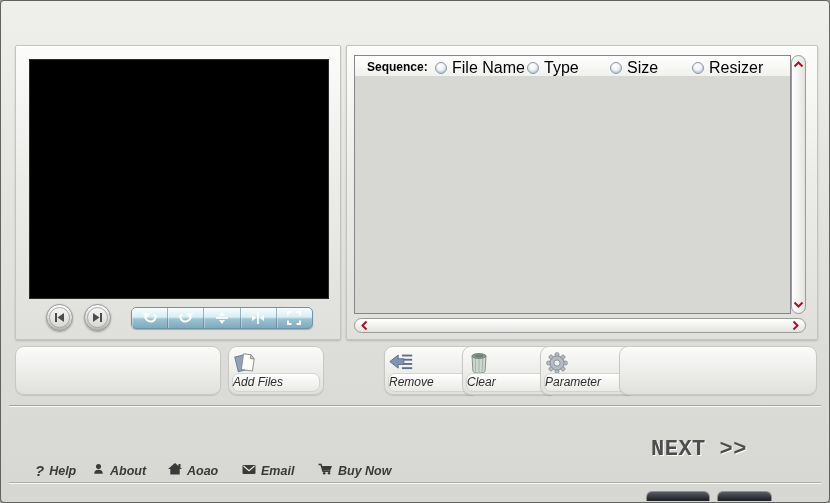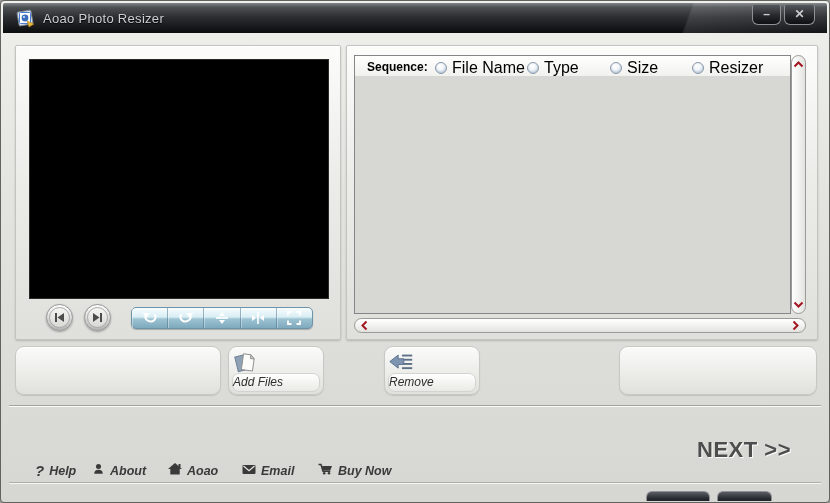--- a/index.html
+++ b/index.html
@@ -113,50 +113,36 @@
   .divider{position:absolute;left:8px;right:8px;top:404px;height:1px;background:#a2a29e;box-shadow:0 1px 0 #fbfbf9;}
   .bottom-line{position:absolute;left:8px;right:8px;top:481px;height:1px;background:#adada9;box-shadow:0 1px 0 #f6f6f3;}
   .footer-link{
     position:absolute;top:461px;height:17px;display:flex;align-items:center;gap:5px;
     font-style:italic;font-weight:bold;font-size:12.5px;color:#3a3a3a;cursor:default;
   }
   .link-help{left:34px;} .link-about{left:91px;} .link-home{left:167px;}
   .link-email{left:241px;} .link-buynow{left:317px;}
   .help-glyph{font-size:15px;font-weight:bold;font-style:italic;line-height:13px;}
   .next-btn{
-    position:absolute;left:650px;top:436px;width:140px;height:28px;text-align:right;
-    font-family:Liberation Sans, sans-serif;font-weight:bold;font-size:22px;color:#4d4d4d;
+    position:absolute;left:650px;top:436px;width:140px;height:28px;text-align:left;
+    font-family:Liberation Mono, monospace;font-weight:bold;font-size:22px;color:#4d4d4d;
     letter-spacing:.5px;text-shadow:1px 1px 0 rgba(255,255,255,.95);cursor:default;
   }
   .foot{
     position:absolute;bottom:1px;height:10px;box-sizing:border-box;
     background:linear-gradient(180deg,#5a5e64 0%,#23262b 80%);
     border:1px solid #8f9095;border-bottom:none;border-radius:6px 6px 0 0;
   }
   .foot-1{left:645px;width:64px;} .foot-2{left:716px;width:55px;}
 </style>
 </head>
 <body>
 
 <div class="window">
 
-  <div class="titlebar">
-    <span class="app-icon">
-      <svg width="21" height="21" viewBox="0 0 21 21">
-        <rect x="3" y="3" width="14" height="14" rx="1.5" transform="rotate(-10 10 10)" fill="#d8dee6" stroke="#7a8799"></rect>
-        <rect x="4.5" y="4.5" width="11" height="11" rx="1" fill="#ffffff" stroke="#4a7fd0"></rect>
-        <circle cx="10" cy="10" r="3.4" fill="#3a6fc0"></circle>
-        <circle cx="9" cy="9" r="1.1" fill="#cfe2ff"></circle>
-        <polygon points="12,13 19,16 14,19" fill="#e8b63a" stroke="#a87f1d" stroke-width=".6"></polygon>
-      </svg>
-    </span>
-    <span class="title-text">Aoao Photo Resizer</span>
-    <div class="win-btn btn-min">–</div>
-    <div class="win-btn btn-close">✕</div>
-  </div>
 
   <div class="panel preview-panel">
     <div class="black-preview"></div>
 
     <div class="circle-btn" style="left:30px;top:258px;">
       <span class="inner">
         <svg width="11" height="11" viewBox="0 0 11 11" fill="#4c4c4c">
           <rect x="1" y="1" width="2" height="9"></rect>
             <polygon points="10,1 10,10 3.5,5.5"></polygon>
         </svg>
@@ -283,21 +269,51 @@
             <rect x="17" y="10.5" width="11" height="2"></rect>
           <rect x="17" y="15" width="11" height="2"></rect>
             <rect x="17" y="19.5" width="11" height="2"></rect>
         </g>
         <polygon points="4,13.5 13,6.5 13,10.5 19,10.5 19,16.5 13,16.5 13,20.5" fill="#7e95b2" stroke="#5a6f8a"></polygon>
       </svg>
     </span>
     <span class="label">Remove</span>
   </div>
 
-
+  <div class="tool-btn btn-clear">
+    <span class="icon">
+      <svg width="32" height="28" viewBox="0 0 32 30">
+        <path d="M8.5,7.5 L9.5,23.5 a6.5,2.4 0 0 0 13,0 L23.5,7.5" fill="#ccd8cf" stroke="#7c8c82"></path>
+        <g stroke="#9fb0a5" stroke-width="1">
+          <line x1="12" y1="10" x2="12.6" y2="24"></line>
+            <line x1="16" y1="10" x2="16" y2="25"></line>
+            <line x1="20" y1="10" x2="19.4" y2="24"></line>
+        </g>
+        <ellipse cx="16" cy="7.5" rx="7.5" ry="2.6" fill="#8fa096" stroke="#6c7d73"></ellipse>
+        <ellipse cx="16" cy="7.5" rx="4.8" ry="1.5" fill="#6f8076"></ellipse>
+      </svg>
+    </span>
+    <span class="label">Clear</span>
+  </div>
+
+  <div class="tool-btn btn-parameter">
+    <span class="icon">
+      <svg width="32" height="28" viewBox="0 0 32 30">
+        <g fill="#b4bbc1" stroke="#878e95">
+          <rect x="14" y="4" width="4" height="22" rx="1.5"></rect>
+          <rect x="14" y="4" width="4" height="22" rx="1.5" transform="rotate(45 16 15)"></rect>
+          <rect x="14" y="4" width="4" height="22" rx="1.5" transform="rotate(90 16 15)"></rect>
+          <rect x="14" y="4" width="4" height="22" rx="1.5" transform="rotate(135 16 15)"></rect>
+          <circle cx="16" cy="15" r="7.5"></circle>
+        </g>
+        <circle cx="16" cy="15" r="3.3" fill="#ebedee" stroke="#878e95"></circle>
+      </svg>
+    </span>
+    <span class="label">Parameter</span>
+  </div>
 
   <div class="bar-filler filler-right"></div>
 
   <div class="divider"></div>
 
   <div class="footer-link link-help">
     <span class="help-glyph">?</span>
     <span>Help</span>
   </div>
   <div class="footer-link link-about">

